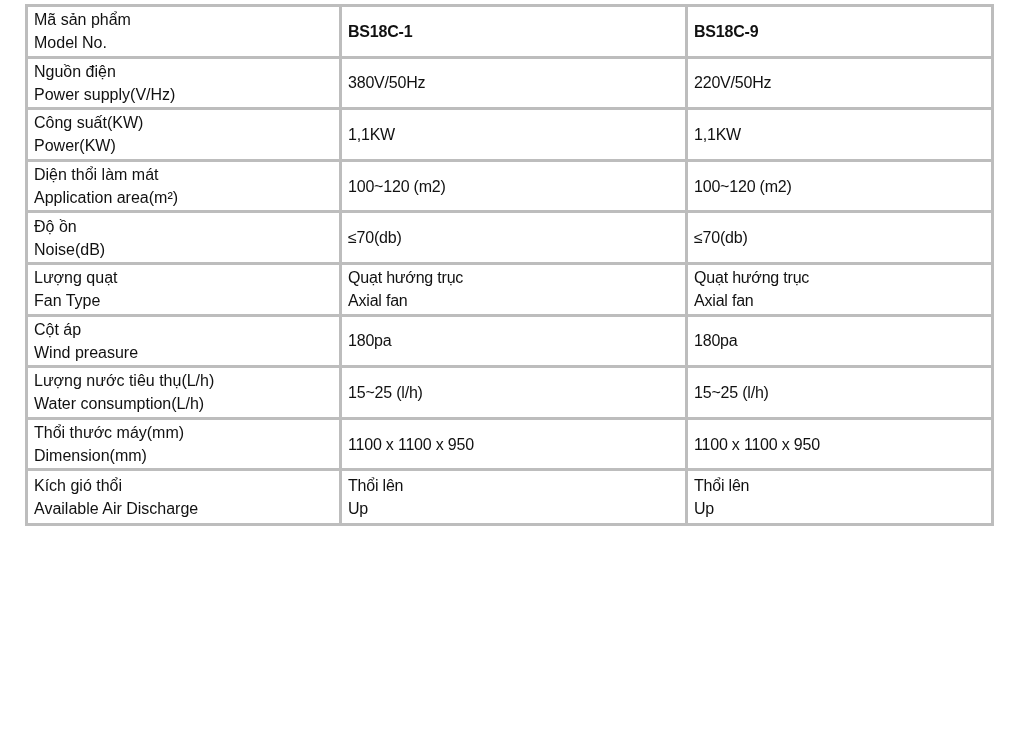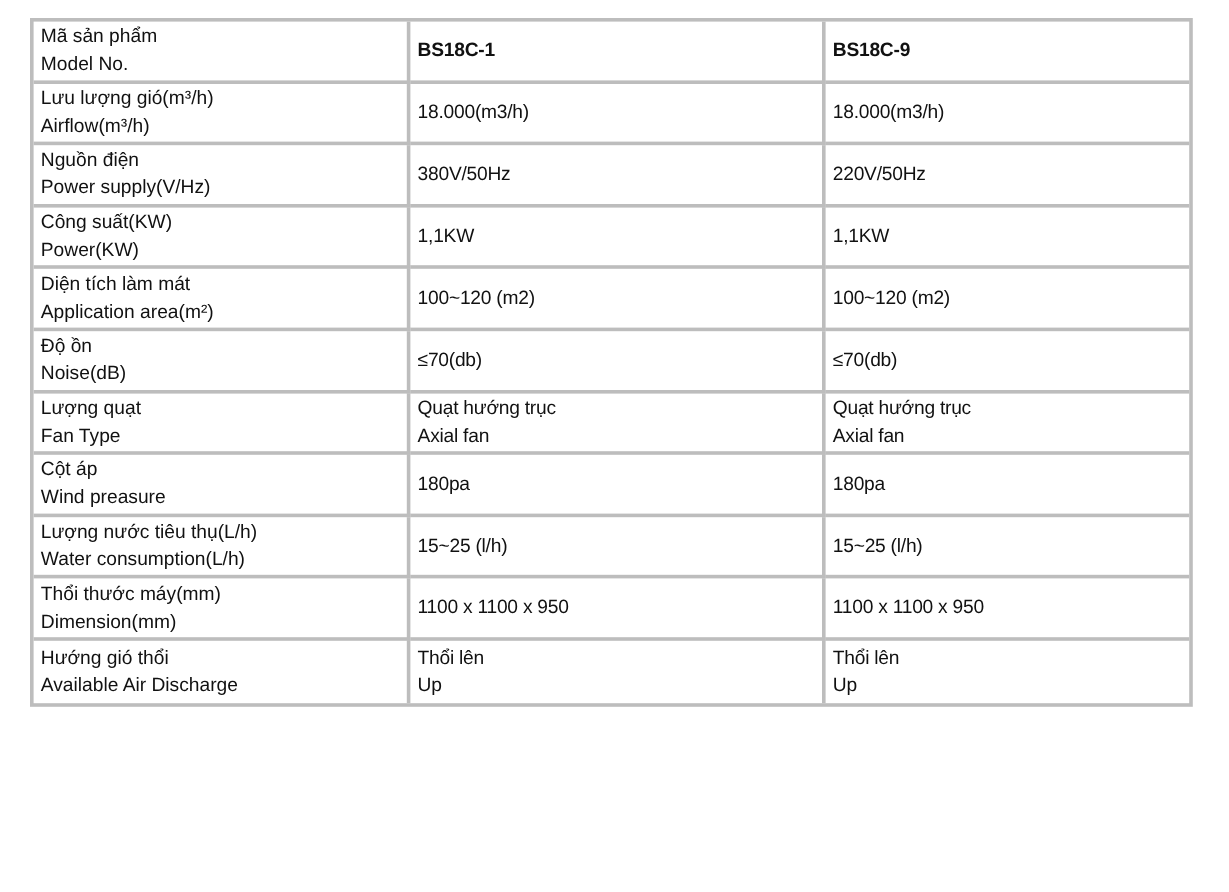--- a/index.html
+++ b/index.html
@@ -11,21 +11,21 @@
       width: 1024px;
       height: 743px;
       position: relative;
       overflow: hidden;
       font-family: "Liberation Sans", sans-serif;
       color: #111111;
     }
     table.spec {
       position: absolute;
       left: 25px;
-      top: 15px;
+      top: 4px;
       width: 969px;
       border-collapse: separate;
       border-spacing: 0;
       border: 3px solid #bdbdbd;
     }
     table.spec td {
       border-right: 3px solid #bdbdbd;
       border-bottom: 3px solid #bdbdbd;
       padding: 0 0 0 6px;
       vertical-align: middle;
@@ -55,32 +55,20 @@
         </td>
         <td class="val-cell-1 bold">
           <span class="line">BS18C-1</span>
         </td>
         <td class="val-cell-2 bold">
           <span class="line">BS18C-9</span>
         </td>
       </tr>
       <tr>
         <td class="label-cell">
-          <span class="line">Lưu lượng gió(m³/h)</span>
-          <span class="line">Airflow(m³/h)</span>
-        </td>
-        <td class="val-cell-1">
-          <span class="line">18.000(m3/h)</span>
-        </td>
-        <td class="val-cell-2">
-          <span class="line">18.000(m3/h)</span>
-        </td>
-      </tr>
-      <tr>
-        <td class="label-cell">
           <span class="line">Nguồn điện</span>
           <span class="line">Power supply(V/Hz)</span>
         </td>
         <td class="val-cell-1">
           <span class="line">380V/50Hz</span>
         </td>
         <td class="val-cell-2">
           <span class="line">220V/50Hz</span>
         </td>
       </tr>
@@ -91,21 +79,21 @@
         </td>
         <td class="val-cell-1">
           <span class="line">1,1KW</span>
         </td>
         <td class="val-cell-2">
           <span class="line">1,1KW</span>
         </td>
       </tr>
       <tr>
         <td class="label-cell">
-          <span class="line">Diện tích làm mát</span>
+          <span class="line">Diện thổi làm mát</span>
           <span class="line">Application area(m²)</span>
         </td>
         <td class="val-cell-1">
           <span class="line">100~120 (m2)</span>
         </td>
         <td class="val-cell-2">
           <span class="line">100~120 (m2)</span>
         </td>
       </tr>
       <tr>
@@ -165,21 +153,21 @@
         </td>
         <td class="val-cell-1">
           <span class="line">1100 x 1100 x 950</span>
         </td>
         <td class="val-cell-2">
           <span class="line">1100 x 1100 x 950</span>
         </td>
       </tr>
       <tr>
         <td class="label-cell">
-          <span class="line">Hướng gió thổi</span>
+          <span class="line">Kích gió thổi</span>
           <span class="line">Available Air Discharge</span>
         </td>
         <td class="val-cell-1">
           <span class="line">Thổi lên</span>
           <span class="line">Up</span>
         </td>
         <td class="val-cell-2">
           <span class="line">Thổi lên</span>
           <span class="line">Up</span>
         </td>

